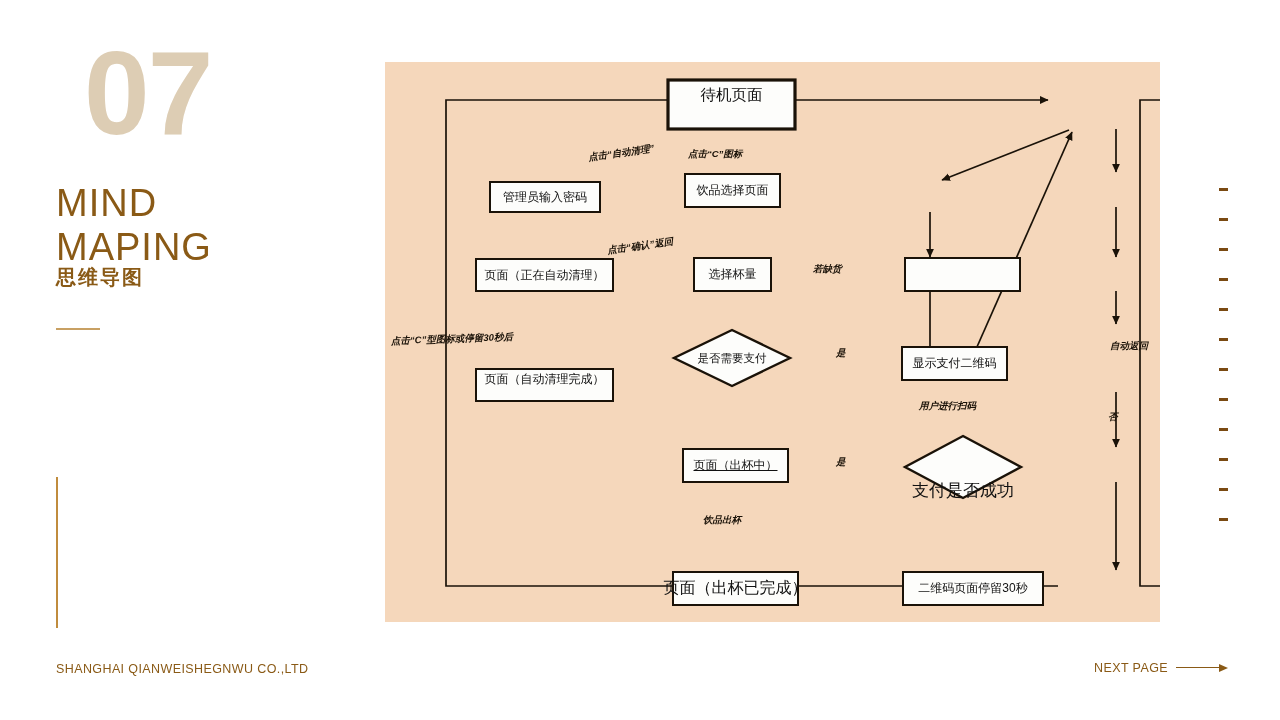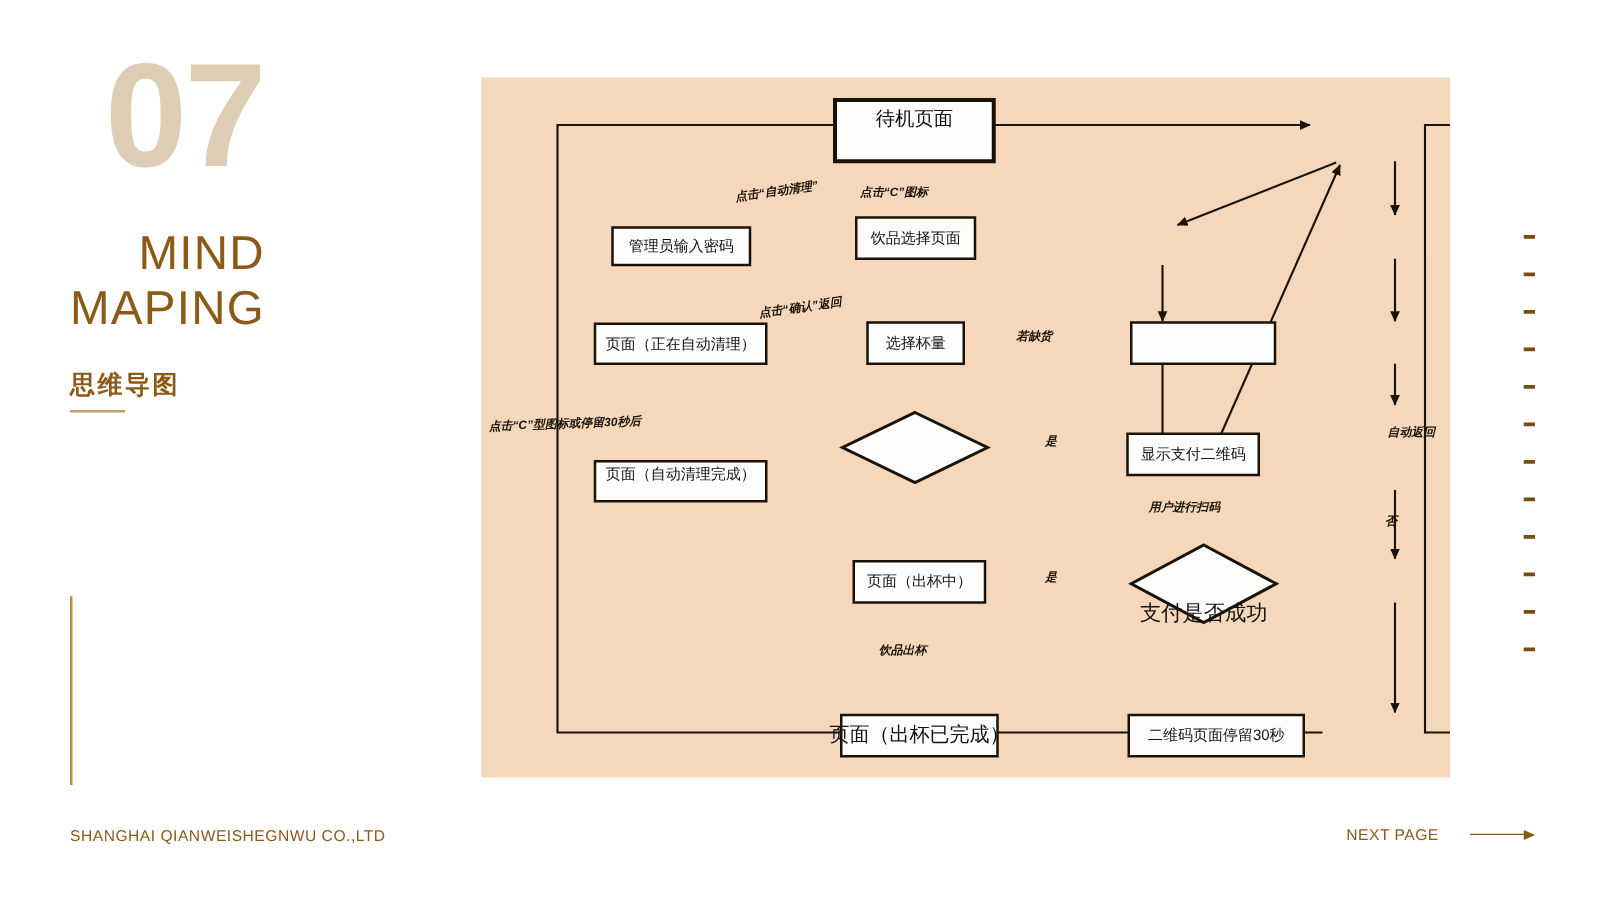--- a/index.html
+++ b/index.html
@@ -14,23 +14,23 @@
     font-size:118px;line-height:110px;font-weight:700;
     color:#ddcdb4;letter-spacing:-2px;
     font-family:"Liberation Sans","DejaVu Sans",sans-serif;
     margin-left:32px;
   }
   #title-en{
     position:absolute;left:56px;top:181px;
     font-size:38px;line-height:44px;font-weight:400;
     color:#8a5a16;letter-spacing:1px;
   }
-  #title-en .ln{display:block;text-align:right;}
+  #title-en .ln{display:block;}
   #title-cn{
-    position:absolute;left:56px;top:294px;
+    position:absolute;left:56px;top:264px;
     font-size:20px;font-weight:700;color:#8a5a16;letter-spacing:2px;
   }
   #title-rule{
     position:absolute;left:56px;top:328px;width:44px;height:2px;
     background:#c8a063;
   }
   #left-vline{
     position:absolute;left:56px;top:477px;width:2px;height:151px;
     background:#c08c3e;
   }
@@ -42,21 +42,21 @@
     display:block;width:9px;height:3px;background:#7a4a12;margin-bottom:27px;
   }
   
   #footer-left{
     position:absolute;left:56px;top:662px;
     font-size:12.5px;color:#8a5a16;letter-spacing:.4px;
   }
   #footer-right{
     position:absolute;right:52px;top:661px;
     font-size:12.5px;color:#8a5a16;letter-spacing:.4px;
-    display:flex;align-items:center;gap:25px;
+    display:flex;align-items:center;gap:8px;
   }
   #footer-right .arrow{
     display:inline-block;width:52px;height:8px;position:relative;
   }
   #footer-right .arrow::before{
     content:"";position:absolute;left:0;top:3px;width:44px;height:1.4px;background:#8a5a16;
   }
   #footer-right .arrow::after{
     content:"";position:absolute;right:0;top:0px;
     border-top:4px solid transparent;border-bottom:4px solid transparent;
@@ -185,26 +185,27 @@
 
   <div class="node-label" style="left:91px;top:197px;width:137px;height:32px;font-size:12px;">页面（正在自动清理）</div>
 
   <div class="node-label" style="left:91px;top:307px;width:137px;height:20px;font-size:12px;">页面（自动清理完成）</div>
 
   <div class="node-label" style="left:300px;top:112px;width:95px;height:33px;font-size:12px;">饮品选择页面</div>
 
   <div class="node-label" style="left:309px;top:196px;width:77px;height:33px;font-size:12px;">选择杯量</div>
 
 
+  <div class="node-label" style="left:289px;top:280px;width:116px;height:32px;font-size:11.5px;">是否需要支付</div>
 
   <div class="node-label" style="left:517px;top:285px;width:105px;height:33px;font-size:12px;">显示支付二维码</div>
 
   <div class="node-label" style="left:520px;top:412px;width:116px;height:32px;font-size:17px;">支付是否成功</div>
 
-  <div class="node-label" style="left:298px;top:387px;width:105px;height:33px;font-size:12px;">页面（出杯中）</div>
+  <div class="node-label" style="left:298px;top:387px;width:105px;height:33px;font-size:12px;text-decoration:underline;">页面（出杯中）</div>
 
   <div class="node-label" style="left:288px;top:510px;width:125px;height:33px;font-size:16px;">页面（出杯已完成）</div>
 
   <div class="node-label" style="left:518px;top:510px;width:140px;height:33px;font-size:12px;">二维码页面停留30秒</div>
 
   <div class="edge-label" style="left:203px;top:85px;transform:rotate(-8deg);">点击“自动清理”</div>
 
   <div class="edge-label" style="left:303px;top:86px;">点击“C”图标</div>
 
   <div class="edge-label" style="left:222px;top:178px;transform:rotate(-8deg);">点击“确认”返回</div>

